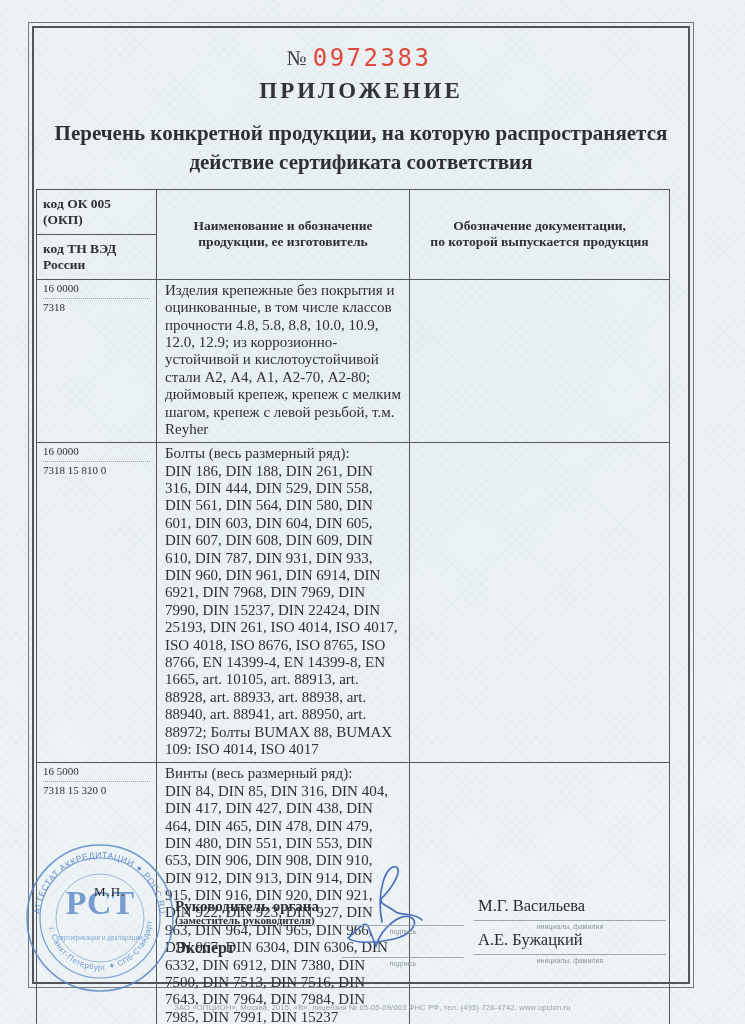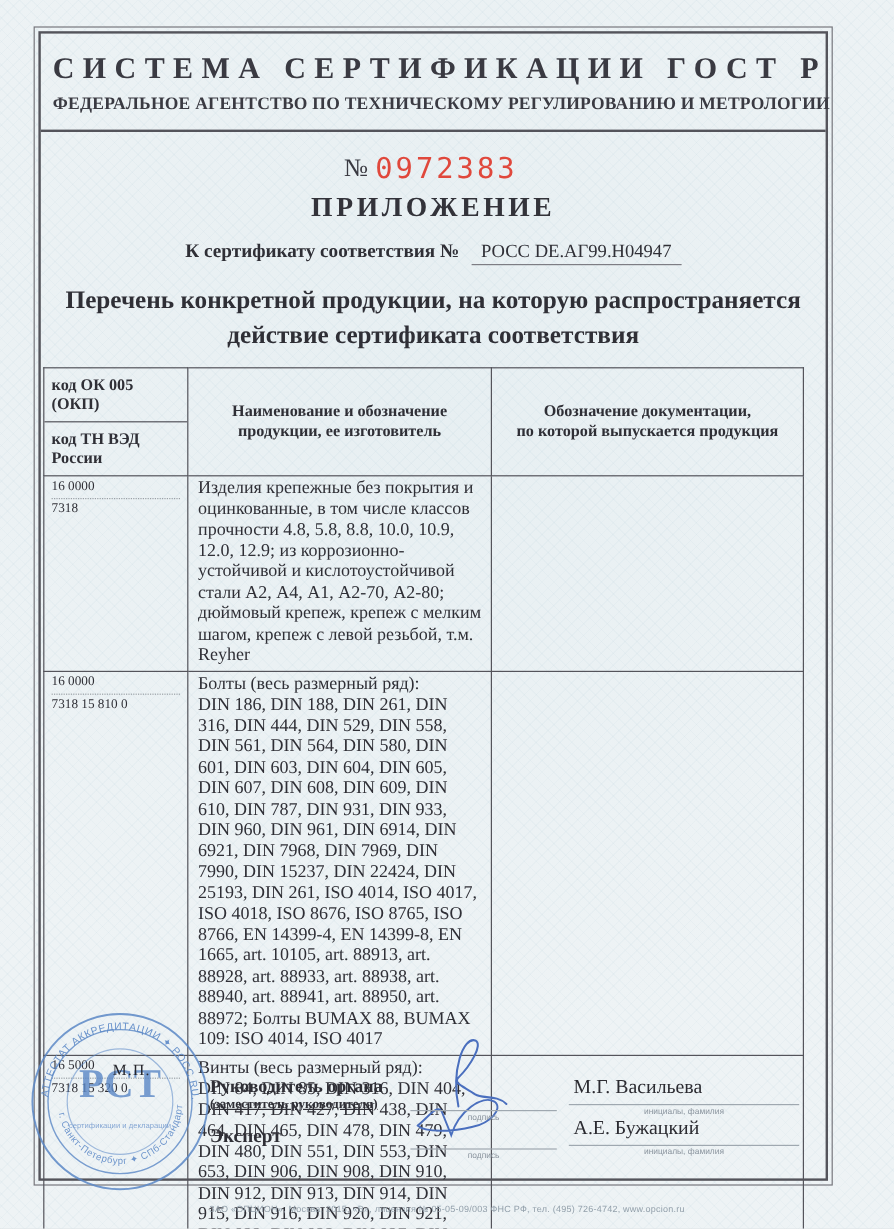--- a/index.html
+++ b/index.html
@@ -67,35 +67,27 @@
   .stamp-small{font-family:"Liberation Sans", sans-serif;}
 </style>
 </head>
 <body>
 
 <div class="page">
 
   <div class="frame">
     <div class="frame-inner">
 
-      <div class="cert-header">
-        <div class="hdr-line1">СИСТЕМА СЕРТИФИКАЦИИ ГОСТ Р</div>
-        <div class="hdr-line2">ФЕДЕРАЛЬНОЕ АГЕНТСТВО ПО ТЕХНИЧЕСКОМУ РЕГУЛИРОВАНИЮ И МЕТРОЛОГИИ</div>
-      </div>
 
       <div class="form-number">
         <span class="numero-sign">№</span><span class="form-number-value">0972383</span>
       </div>
 
       <div class="page-title">ПРИЛОЖЕНИЕ</div>
 
-      <div class="cert-ref">
-        <span class="cert-ref-label">К сертификату соответствия №</span>
-        <span class="cert-no">РОСС DE.АГ99.Н04947</span>
-      </div>
 
       <div class="subtitle preline">Перечень конкретной продукции,  на которую распространяется
 действие сертификата соответствия</div>
 
       <table class="products">
         <colgroup>
             <col class="c1">
             <col class="c2">
             <col class="c3">
           </colgroup>

